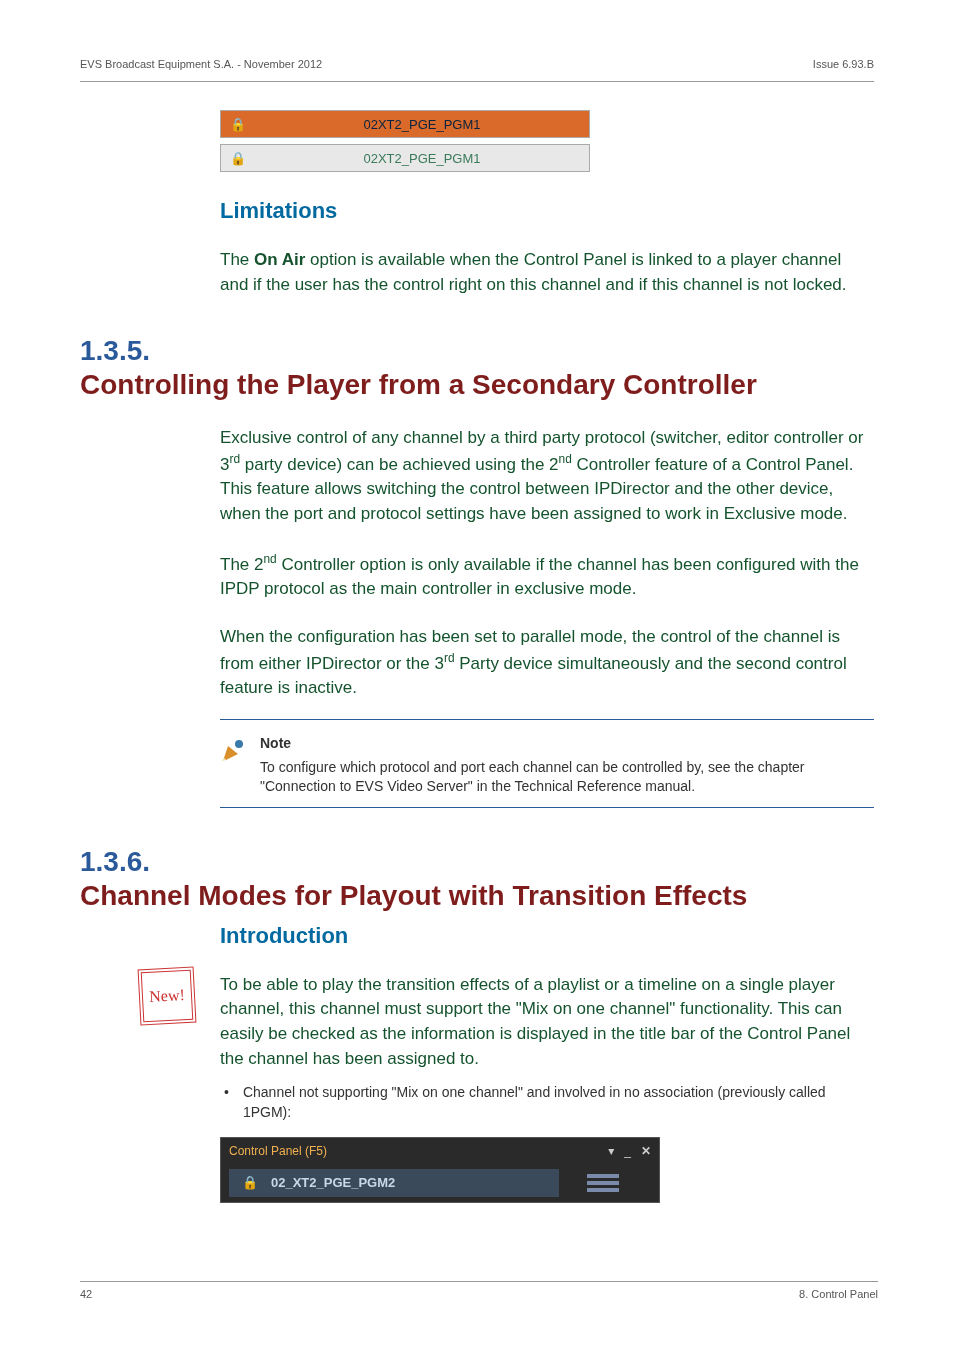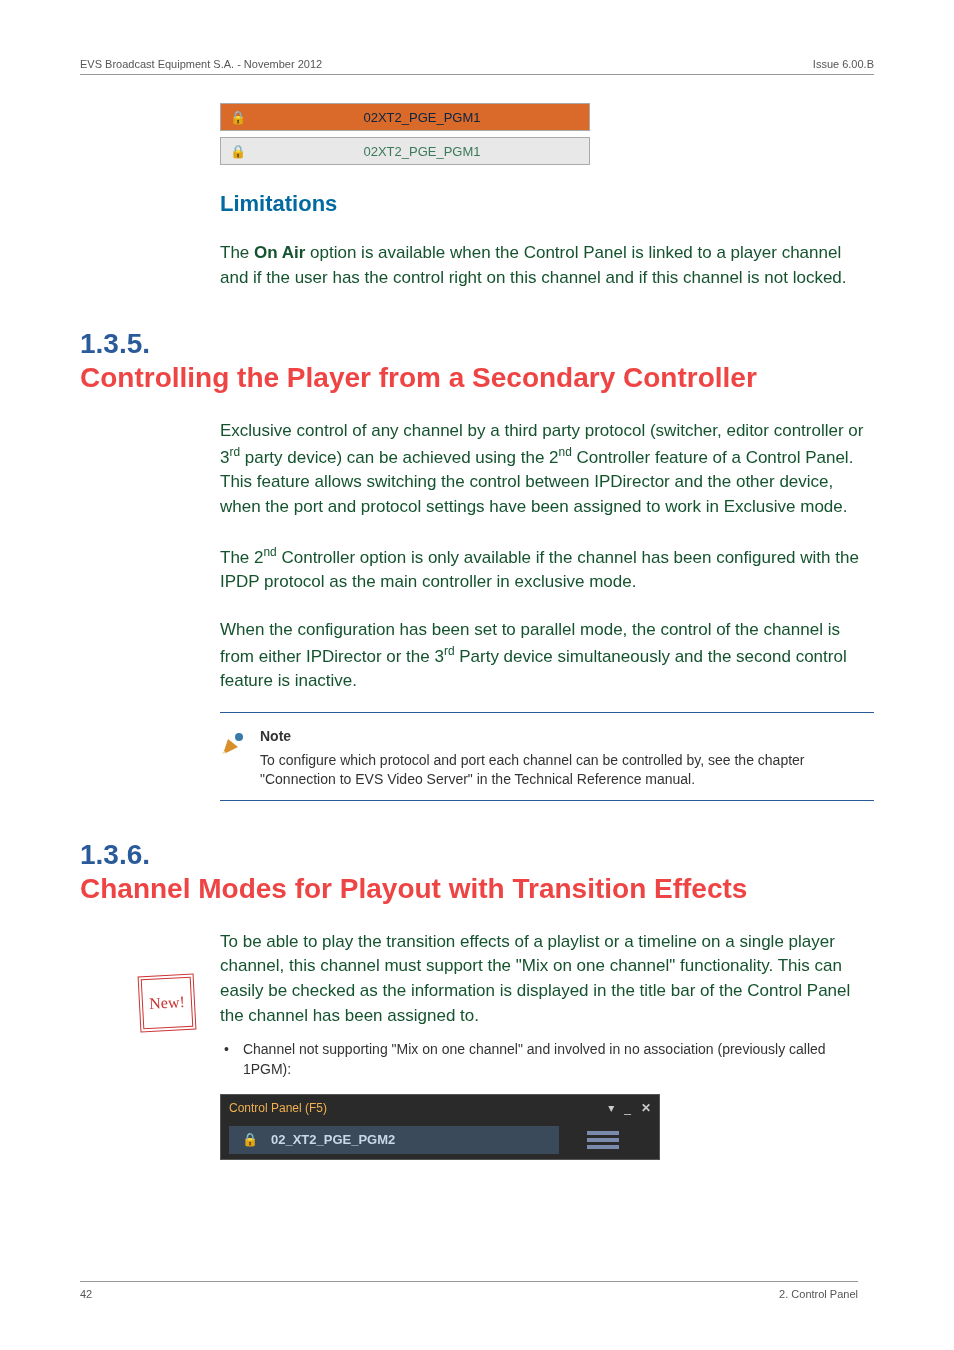--- a/index.html
+++ b/index.html
@@ -11,21 +11,21 @@
     height: 1350px;
     position: relative;
     padding: 58px 80px 50px 80px;
   }
   .header-row {
     display: flex;
     justify-content: space-between;
     font-size: 11px;
     color: #555;
     border-bottom: 1px solid #999;
-    padding-bottom: 4px;
+    padding-bottom: 11px;
     margin-bottom: 28px;
   }
   .content {
     margin-left: 140px;
   }
   .img-channels {
     width: 370px;
     margin-bottom: 26px;
   }
   .chan-row {
@@ -72,21 +72,21 @@
   .section-num {
     width: 140px;
     font-size: 28px;
     font-weight: 600;
     color: #2a5a9a;
     flex-shrink: 0;
   }
   .section-title {
     font-size: 28px;
     font-weight: 600;
-    color: #ef4444;
+    color: #7f1d1d;
     line-height: 1.25;
   }
   sup { font-size: 0.7em; vertical-align: super; }
   .note-block {
     border-top: 1px solid #2a5a9a;
     border-bottom: 1px solid #2a5a9a;
     padding: 14px 0 10px 0;
     margin: 18px 0 10px 0;
     display: flex;
     gap: 12px;
@@ -159,36 +159,36 @@
     margin-left: 28px;
     display: flex;
     flex-direction: column;
     gap: 3px;
   }
   .panel-bars .bar { width: 32px; height: 4px; background: #7a8aaa; }
   .footer-row {
     position: absolute;
     bottom: 50px;
     left: 80px;
-    right: 96px;
+    right: 76px;
     border-top: 1px solid #999;
     padding-top: 6px;
     display: flex;
     justify-content: space-between;
     font-size: 11px;
     color: #555;
   }
   b { font-weight: bold; }
 </style>
 </head>
 <body>
 
 <div class="header-row">
   <span>EVS Broadcast Equipment S.A.  - November 2012</span>
-  <span>Issue 6.00.B</span>
+  <span>Issue 6.93.B</span>
 </div>
 
 <div class="content">
   <div class="img-channels">
     <div class="chan-row active">
       <span class="chan-icon">🔒</span>
       <span class="chan-label">02XT2_PGE_PGM1</span>
     </div>
     <div class="chan-row inactive">
       <span class="chan-icon">🔒</span>
@@ -230,20 +230,21 @@
       <span>To configure which protocol and port each channel can be controlled by, see the chapter "Connection to EVS Video Server" in the Technical Reference manual.</span>
     </div>
   </div>
 </div>
 
 <div class="section-row">
   <div class="section-num">1.3.6.</div>
   <div class="section-title">Channel Modes for Playout with Transition Effects</div>
 </div>
 <div class="content" style="position:relative;">
+  <h3 class="sub">Introduction</h3>
 
   <div class="new-badge" style="top:48px; left:-78px;">
     <span>New!</span>
   </div>
 
   <p class="body">To be able to play the transition effects of a playlist or a timeline on a single player channel, this channel must support the "Mix on one channel" functionality. This can easily be checked as the information is displayed in the title bar of the Control Panel the channel has been assigned to.</p>
 
   <div class="bullet">
     <span>•</span>
     <span>Channel not supporting "Mix on one channel" and involved in no association (previously called 1PGM):</span>
@@ -267,14 +268,14 @@
         <div class="bar"></div>
           <div class="bar"></div>
           <div class="bar"></div>
       </div>
     </div>
   </div>
 </div>
 
 <div class="footer-row">
   <span>42</span>
-  <span>2. Control Panel</span>
+  <span>8. Control Panel</span>
 </div>
 
 </body></html>

